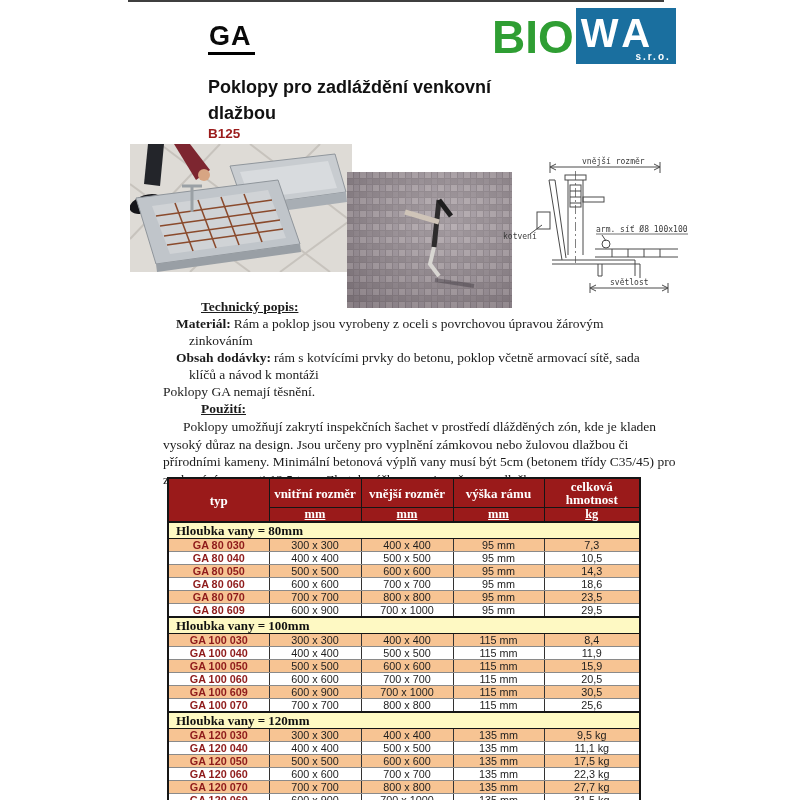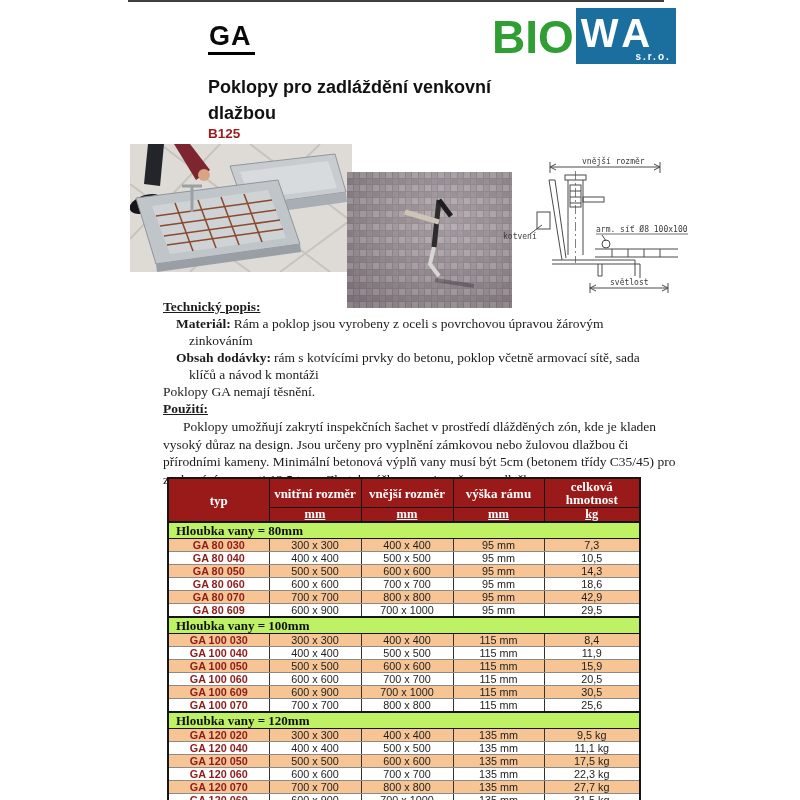--- a/index.html
+++ b/index.html
@@ -30,39 +30,39 @@
             font-weight:700;font-size:10px;color:#fff;letter-spacing:2px;}
 
   
   .photo1{left:130px;top:144px;width:222px;height:128px;}
   .photo2{left:347px;top:172px;width:165px;height:136px;}
   .tdraw{left:490px;top:145px;width:290px;height:160px;z-index:2;}
   .tdraw text, .tdraw tspan{font-family:"DejaVu Sans Mono",monospace;font-size:8px;fill:#3b3b3b;}
 
   
   .tech{left:163px;top:298px;width:492px;font-size:13.5px;line-height:17px;}
-  .tech-h, .usage-h{font-weight:700;text-decoration:underline;font-size:13.5px;}
+  .tech-h, .usage-h{font-weight:700;text-decoration:underline;font-size:13.5px;margin-left:38px;}
   .hang{margin:0;padding-left:26px;text-indent:-13px;}
   .plabel{font-weight:700;padding-right:3px;}
   .note{left:163px;top:384px;font-size:13.5px;}
   .usage-head{left:163px;top:401px;}
   .usage-p{left:163px;top:418px;width:516px;font-size:13.5px;line-height:17.5px;
            text-indent:20px;margin:0;}
 
   
   .ptable{position:absolute;left:167px;top:477px;width:474px;border-collapse:collapse;
           table-layout:fixed;border:2px solid #151515;font-family:"Liberation Sans",sans-serif;}
   .ptable th{background:var(--header-bg,#9a1a1a);color:#fff;
              font-family:"Liberation Serif",serif;font-weight:700;font-size:13px;
              line-height:13px;border:1px solid #151515;padding:1px 2px;}
   .ptable tr.hdr1 th{height:25px;}
   .ptable tr.hdr2 th{height:13px;font-size:12.5px;padding:0;text-decoration:underline;}
   .ptable td{border-left:1px solid #333;border-right:1px solid #333;
              border-bottom:1px solid #8a8a8a;padding:0;}
-  .section-row td{background:#bef264;color:#101010;font-family:"Liberation Serif",serif;
+  .section-row td{background:#fef9c3;color:#101010;font-family:"Liberation Serif",serif;
                   font-weight:700;font-size:13px;line-height:13px;text-align:left;
                   padding:1px 0 1px 7px;height:13px;border-top:2px solid #151515;
                   border-bottom:1px solid #151515;}
   .data-row td{height:12px;line-height:12px;font-size:10.8px;text-align:center;color:#1d1d1d;}
   .data-row td.type-cell{font-weight:700;color:var(--type-red,#8e1a1a);}
   .ptable tbody tr.data-row:nth-child(even) td{background:var(--row-orange,#f7c493);}
 </style>
 </head>
 <body>
 
@@ -265,21 +265,21 @@
           <td>600 x 600</td>
           <td>700 x 700</td>
           <td>95 mm</td>
           <td>18,6</td>
         </tr>
         <tr class="data-row">
           <td class="type-cell">GA 80 070</td>
           <td>700 x 700</td>
           <td>800 x 800</td>
           <td>95 mm</td>
-          <td>42,9</td>
+          <td>23,5</td>
         </tr>
         <tr class="data-row">
           <td class="type-cell">GA 80 609</td>
           <td>600 x 900</td>
           <td>700 x 1000</td>
           <td>95 mm</td>
           <td>29,5</td>
         </tr>
       </tbody>
       <tbody>
@@ -327,21 +327,21 @@
           <td>800 x 800</td>
           <td>115 mm</td>
           <td>25,6</td>
         </tr>
       </tbody>
       <tbody>
         <tr class="section-row">
           <td colspan="5">Hloubka vany = 120mm</td>
         </tr>
         <tr class="data-row">
-          <td class="type-cell">GA 120 020</td>
+          <td class="type-cell">GA 120 030</td>
           <td>300 x 300</td>
           <td>400 x 400</td>
           <td>135 mm</td>
           <td>9,5 kg</td>
         </tr>
         <tr class="data-row">
           <td class="type-cell">GA 120 040</td>
           <td>400 x 400</td>
           <td>500 x 500</td>
           <td>135 mm</td>

